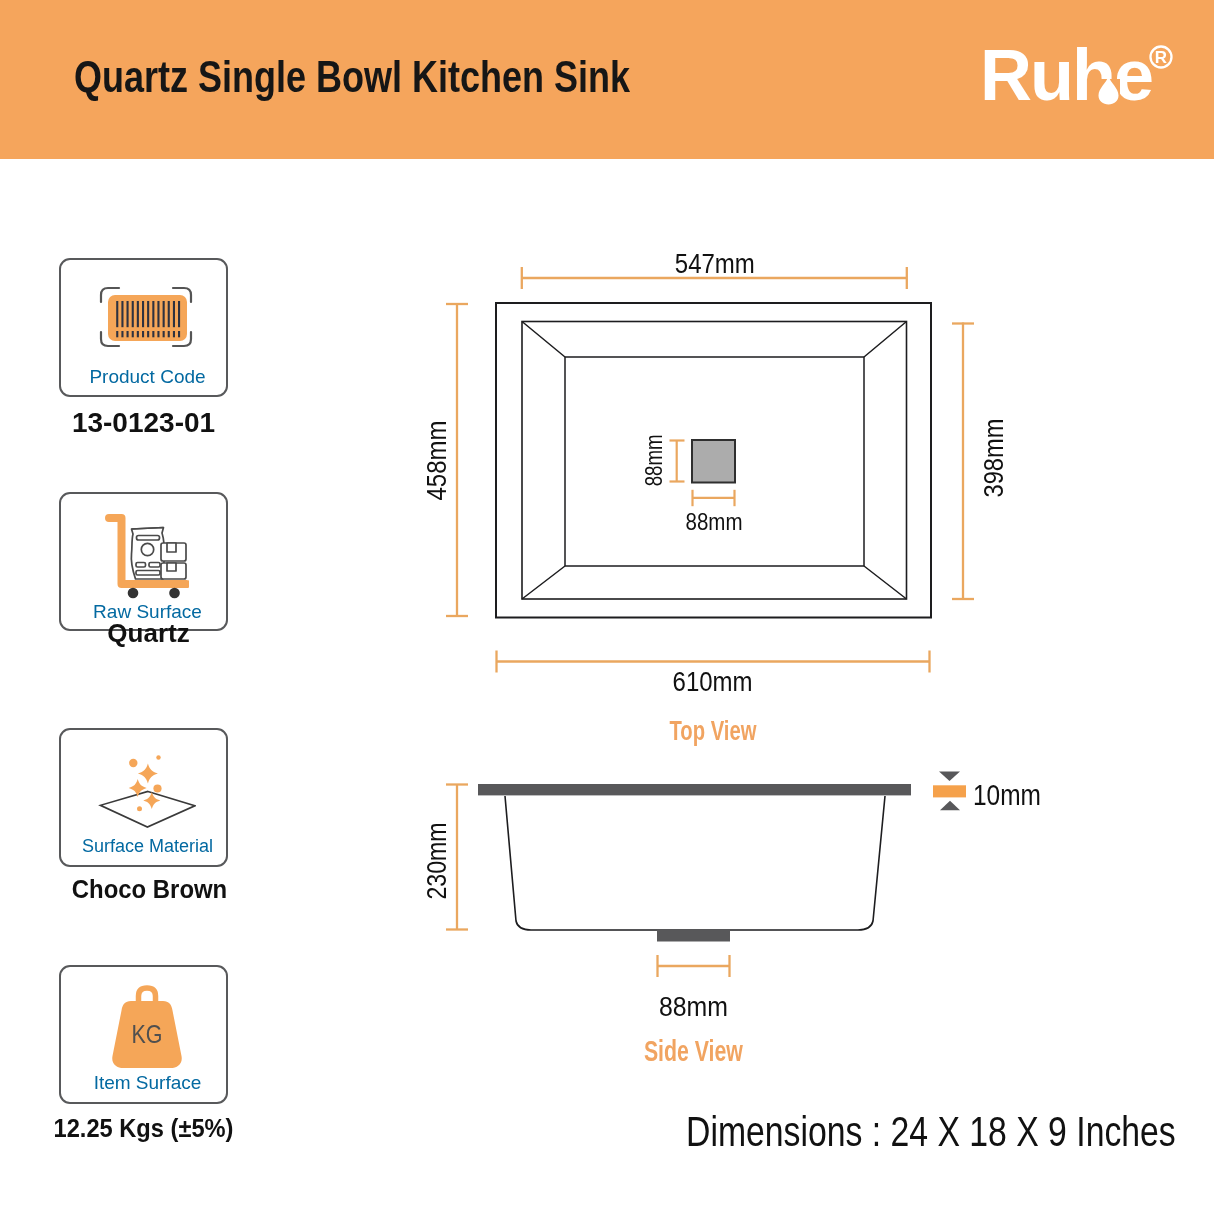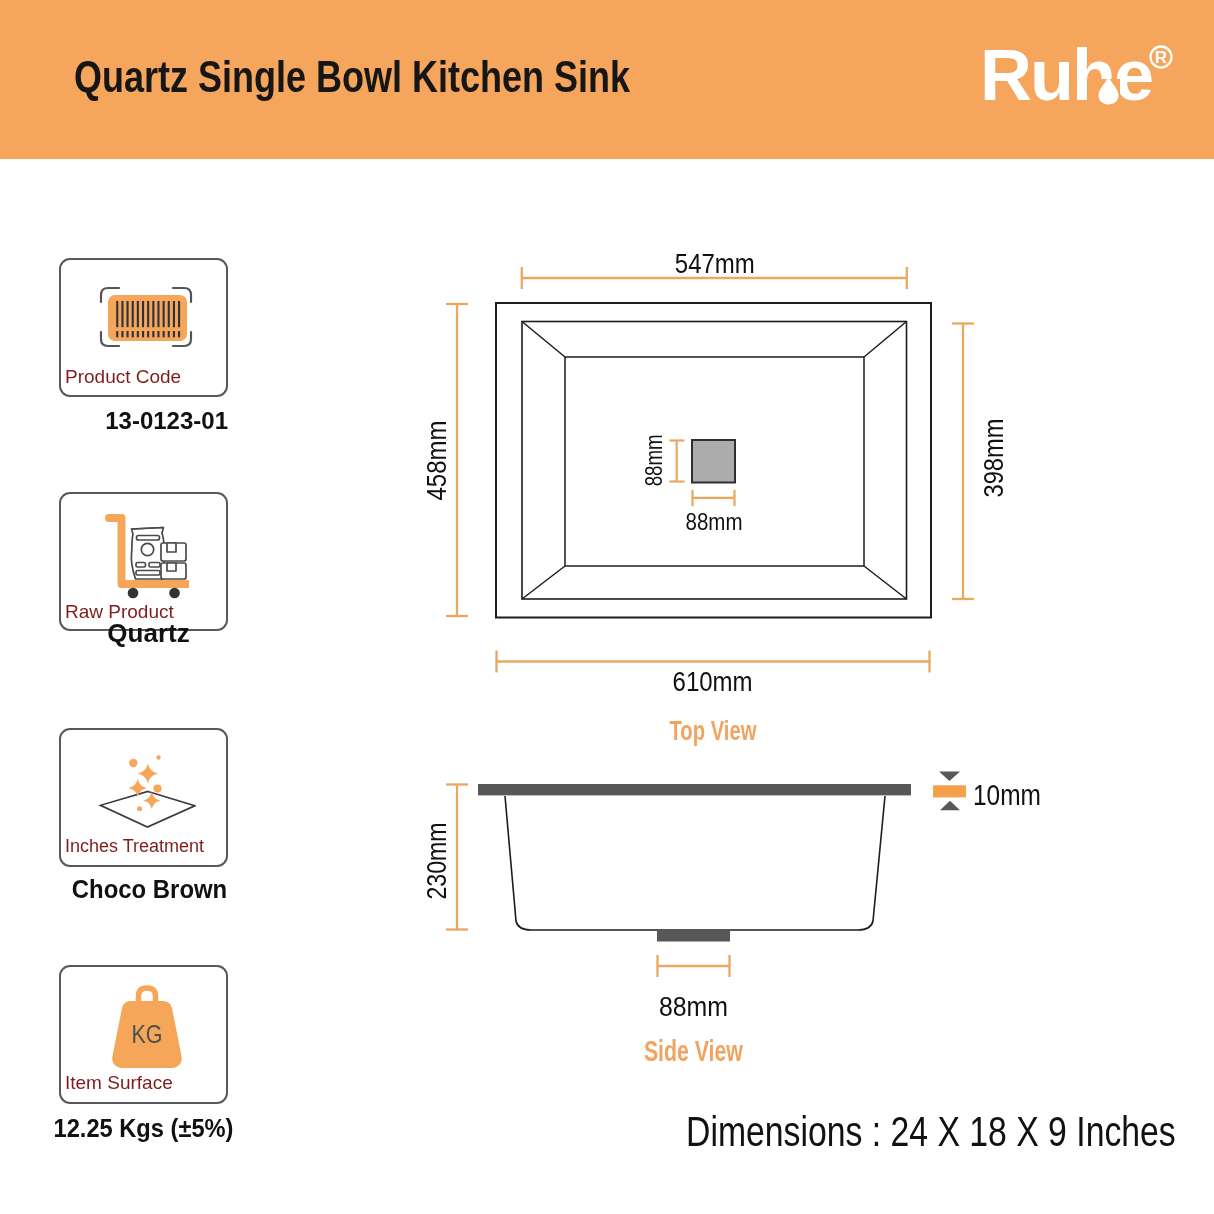--- a/index.html
+++ b/index.html
@@ -2,21 +2,21 @@
 <html><head>
 <meta charset="utf-8">
 <style>
   html,body{margin:0;padding:0;}
   body{width:1214px;height:1214px;position:relative;background:#ffffff;
        font-family:"Liberation Sans", sans-serif;overflow:hidden;}
   .abs{position:absolute;}
   .cond{display:inline-block;transform-origin:left center;}
   .card{position:absolute;left:59px;width:169px;height:139px;
         border:2px solid #58595b;border-radius:11px;background:#fff;box-sizing:border-box;}
-  .cardlabel{position:absolute;left:4px;width:100%;font-size:19px;color:#7f1d1d;}
+  .cardlabel{position:absolute;left:4px;width:100%;text-align:center;font-size:19px;color:#0369a1;}
   .value{position:absolute;text-align:center;font-weight:bold;color:#111;}
 </style>
 </head>
 <body>
 
 <div class="abs" style="left:0;top:0;width:1214px;height:159px;background:#f5a55c;"></div>
 
 <div class="abs" style="left:74px;top:51px;">
   <span class="cond" style="font-size:45px;font-weight:bold;color:#161616;transform:scaleX(0.80);white-space:nowrap;">Quartz Single Bowl Kitchen Sink</span>
 </div>
@@ -68,21 +68,21 @@
       <path d="M2,16 L2,9 Q2,2 9,2 L20,2"></path>
       <path d="M74,2 L85,2 Q92,2 92,9 L92,16"></path>
       <path d="M2,46 L2,53 Q2,60 9,60 L20,60"></path>
       <path d="M74,60 L85,60 Q92,60 92,53 L92,46"></path>
     </g>
   </svg>
 
   <div class="cardlabel" style="top:106px;">Product Code</div>
 </div>
 
-<div class="value" style="left:59px;top:407px;width:169px;font-size:24px;text-align:right;">13-0123-01</div>
+<div class="value" style="left:59px;top:407px;width:169px;font-size:28px;">13-0123-01</div>
 
 <div class="card" style="top:492px;">
 
   <svg class="abs" style="left:44px;top:14px;" width="84" height="92" viewBox="0 0 84 92">
 
     <g fill="#ffffff" stroke="#4a4a4a" stroke-width="1.7" stroke-linejoin="round">
       <path d="M28,26 L26.5,21 L58.5,19.5 L57,25 C60,34 59.5,44 59,52 C58.6,60 60,66 58,71 L30.5,71 C27.5,62 25.5,55 26.5,46 C27.3,38 26.5,32 28,26 Z"></path>
       <path d="M26.5,21 L58.5,19.5" fill="none"></path>
       <rect x="31.5" y="27.5" width="23" height="4.5" rx="2"></rect>
       <circle cx="42.5" cy="41.5" r="6.2"></circle>
@@ -97,21 +97,21 @@
       <rect x="62" y="35" width="9" height="9"></rect>
       <rect x="62" y="55" width="9" height="8"></rect>
     </g>
 
     <path d="M4,10 L16.5,10 L16.5,76 L81.5,76" fill="none" stroke="#f5a658" stroke-width="8" stroke-linecap="round" stroke-linejoin="round"></path>
 
     <circle cx="28" cy="85" r="5.3" fill="#333333"></circle>
     <circle cx="69.5" cy="85" r="5.3" fill="#333333"></circle>
   </svg>
 
-  <div class="cardlabel" style="top:107px;">Raw Product</div>
+  <div class="cardlabel" style="top:107px;">Raw Surface</div>
 </div>
 
 <div class="value" style="left:64px;top:618px;width:169px;font-size:26px;">Quartz</div>
 
 <div class="card" style="top:728px;">
 
   <svg class="abs" style="left:37px;top:18px;" width="98" height="82" viewBox="0 0 98 82">
 
     <path d="M49.9,43.4 L96.8,57.8 L49.4,79 L2.4,57.3 Z" fill="none" stroke="#3a3a3a" stroke-width="1.6"></path>
 
@@ -119,21 +119,21 @@
       <path d="M49.9,15.4 C51.9,21.6 53.7,23.4 59.9,25.4 C53.7,27.4 51.9,29.2 49.9,35.4 C47.9,29.2 46.1,27.4 39.9,25.4 C46.1,23.4 47.9,21.6 49.9,15.4 Z"></path>
       <path d="M39.7,31 C41.5,36.6 43.1,38.2 48.7,40 C43.1,41.8 41.5,43.4 39.7,49 C37.9,43.4 36.3,41.8 30.7,40 C36.3,38.2 37.9,36.6 39.7,31 Z"></path>
       <path d="M53.8,44.1 C55.5,49.4 57.0,50.9 62.3,52.6 C57.0,54.3 55.5,55.8 53.8,61.1 C52.1,55.8 50.6,54.3 45.3,52.6 C50.6,50.9 52.1,49.4 53.8,44.1 Z"></path>
       <circle cx="35.3" cy="15" r="4.2"></circle>
       <circle cx="60.5" cy="9.5" r="2.2"></circle>
       <circle cx="59.5" cy="40.5" r="4.1"></circle>
       <circle cx="41.5" cy="60.7" r="2.5"></circle>
     </g>
   </svg>
 
-  <div class="cardlabel" style="top:106px;font-size:18px;">Inches Treatment</div>
+  <div class="cardlabel" style="top:106px;font-size:18px;">Surface Material</div>
 </div>
 
 <div class="value" style="left:46px;top:874px;width:207px;font-size:26px;transform:scaleX(0.92);">Choco Brown</div>
 
 <div class="card" style="top:965px;">
 
   <svg class="abs" style="left:50px;top:16px;" width="72" height="86" viewBox="0 0 72 86">
 
     <path d="M27.5,20 L27.5,13 Q27.5,5 36,5 Q44.5,5 44.5,13 L44.5,20" fill="none" stroke="#f5a658" stroke-width="5.5"></path>
 

